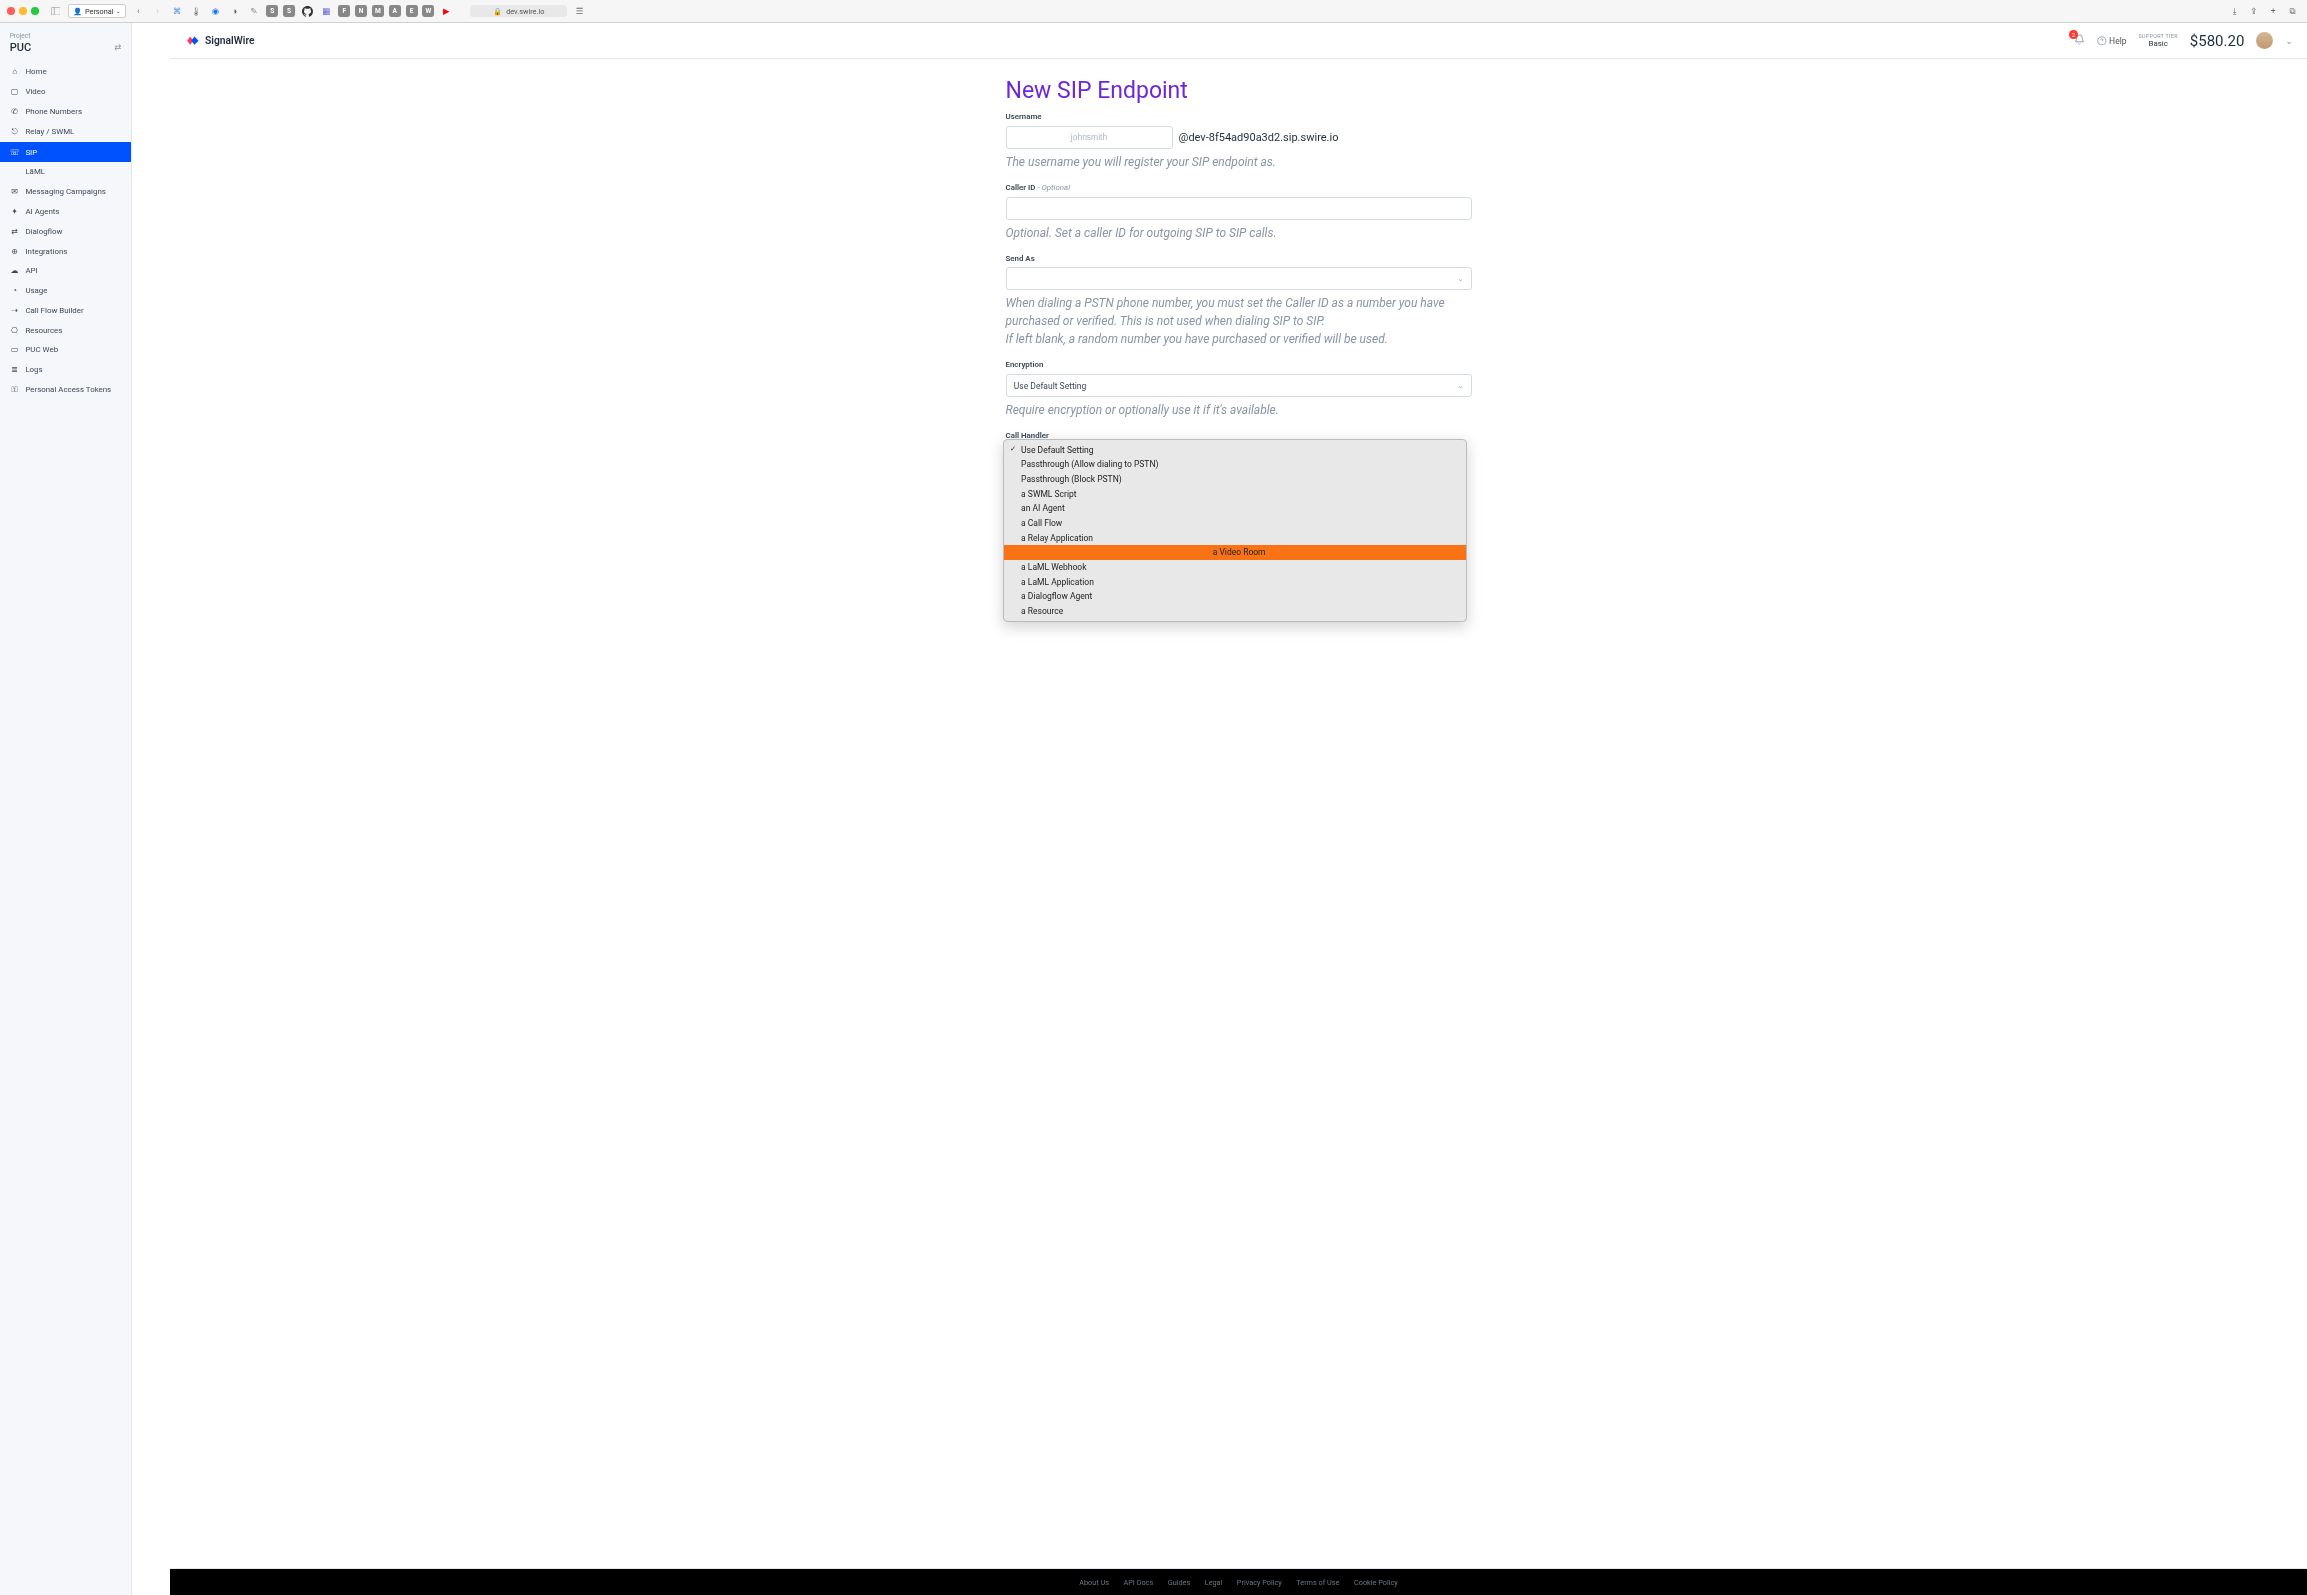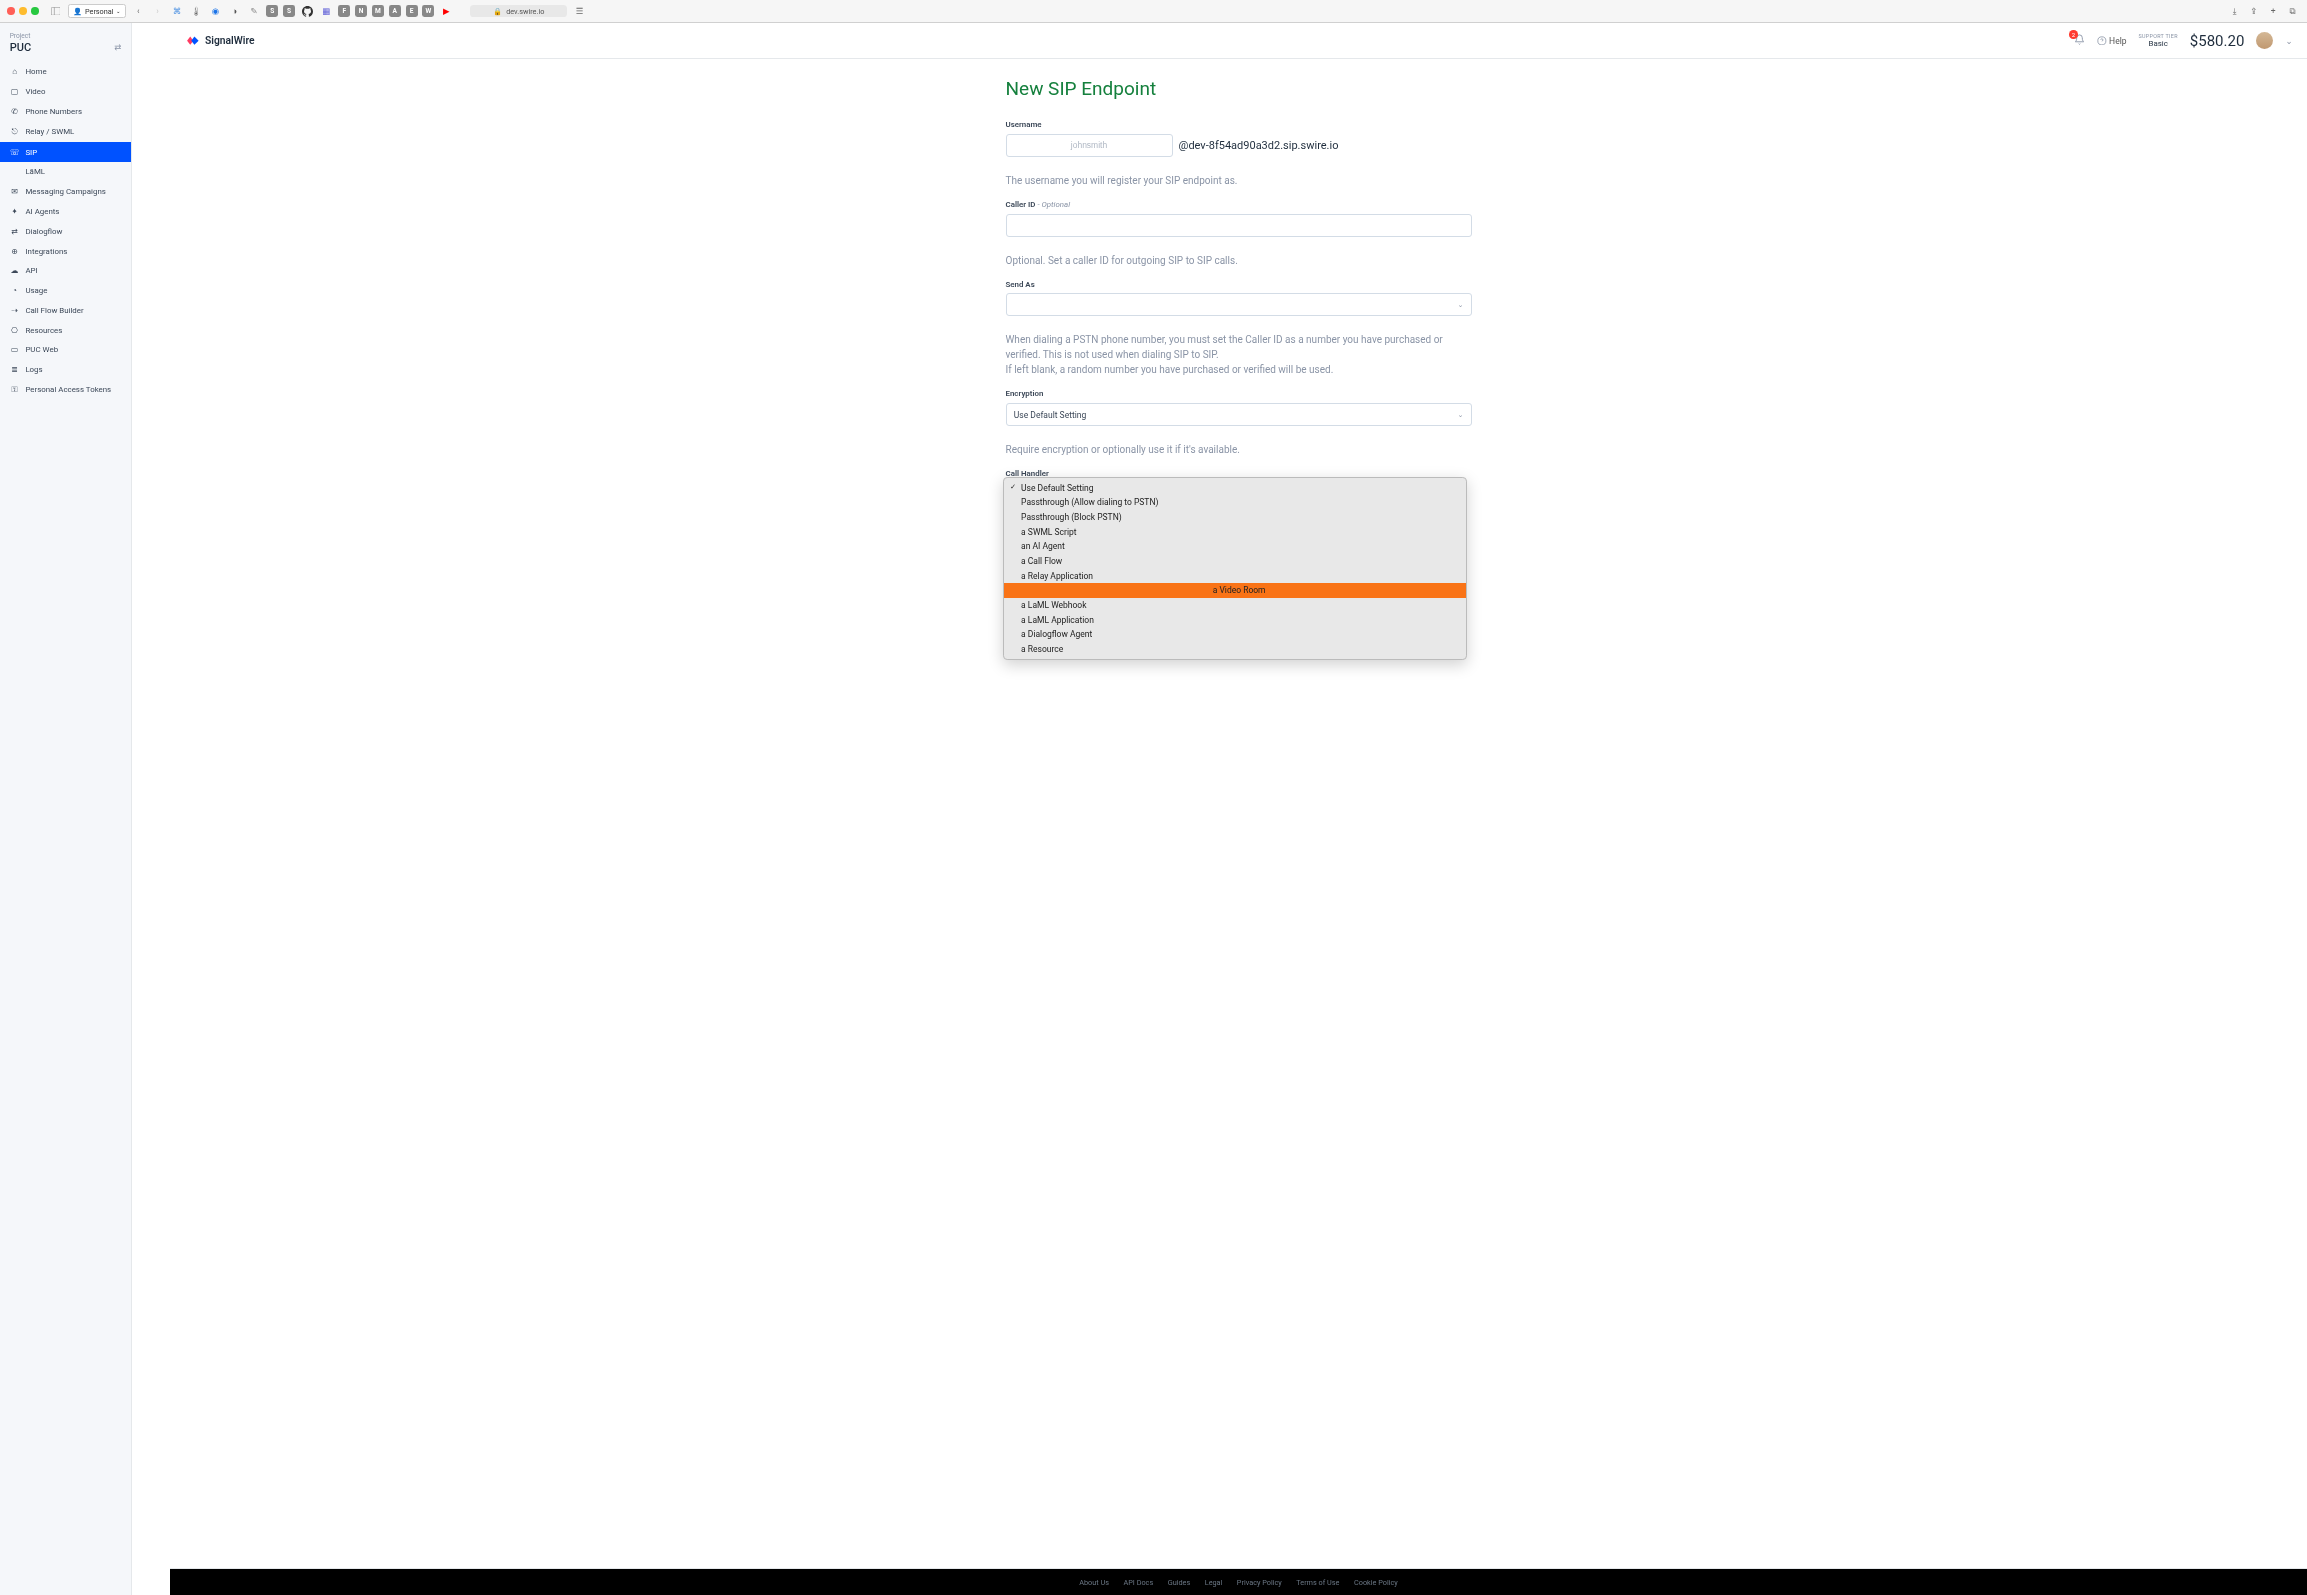--- a/index.html
+++ b/index.html
@@ -43,30 +43,30 @@
 .badge { position: absolute; top: -3.6px; left: -4.8px; background: #ff3b30; color: #fff; font-size: 6px; width: 8.5px; height: 8.5px; border-radius: 50%; display: flex; align-items: center; justify-content: center; }
 .topbar-link { color: #555; font-size: 8.5px; display: flex; align-items: center; gap: 2.4px; }
 .tier { text-align: center; }
 .tier-label { font-size: 5.4px; color: #8a94a6; letter-spacing: 0.3px; }
 .tier-value { font-size: 7.9px; color: #1f2d3d; }
 .balance { font-size: 15px; color: #1f2d3d; }
 .avatar { width: 17px; height: 17px; border-radius: 50%; background: linear-gradient(#d4b896, #c09870); }
 
 .content { flex: 1; overflow-y: auto; padding: 18px 0 36px; position: relative; }
 .form-wrap { max-width: 502px; margin: 0 auto; padding: 0 18px; }
-h1 { font-size: 19px; font-weight: 400; color: #15803d; margin-bottom: 20px; }
+h1 { font-size: 23px; font-weight: 400; color: #6d28d9; margin-bottom: 8px; }
 .field { margin-bottom: 12px; }
 .field-label { font-size: 7.9px; font-weight: 600; color: #3c4858; margin-bottom: 4.8px; display: block; }
 .field-label .optional { font-weight: 400; font-style: italic; color: #8a94a6; }
 .input-row { display: flex; align-items: center; gap: 6px; }
 input[type=text], input[type=password], .select-box { height: 23px; border: 0.6px solid #d3dce6; border-radius: 3px; padding: 0 7.3px; font-size: 8.5px; color: #3c4858; background: #fff; width: 100%; }
 input::placeholder { color: #b0b8c4; }
 .username-input { width: 167px; flex: 0 0 167px; text-align: center; }
 .domain-suffix { font-size: 11px; color: #1f2d3d; }
-.help-text { font-size: 10px; color: #8a94a6; margin-top: 16px; line-height: 1.5; }
+.help-text { font-size: 12px; color: #8a94a6; margin-top: 4px; line-height: 1.5; font-style: italic; }
 .select-box { display: flex; align-items: center; justify-content: space-between; cursor: pointer; }
 .chev { color: #8a94a6; font-size: 6.6px; }
 .select-highlighted { border: 0.6px solid #4d90fe; box-shadow: 0 0 0 1.2px rgba(77,144,254,0.25); border-radius: 3px; }
 
 
 .dropdown { position: relative; }
 .dropdown-menu { position: absolute; top: -6px; left: -2.4px; right: 4.8px; background: #e8e8e8; border: 0.6px solid #bbb; border-radius: 4.2px; box-shadow: 0 4.8px 14.5px rgba(0,0,0,0.18); padding: 2.4px 0; z-index: 100; }
 .dropdown-item { padding: 1.2px 8.5px 1.2px 17px; font-size: 8.5px; color: #222; cursor: pointer; position: relative; line-height: 1.45; }
 .dropdown-item.checked::before { content: "✓"; position: absolute; left: 6px; font-size: 7.3px; }
 .dropdown-item.highlighted { background: #f97316; text-align: center; }

